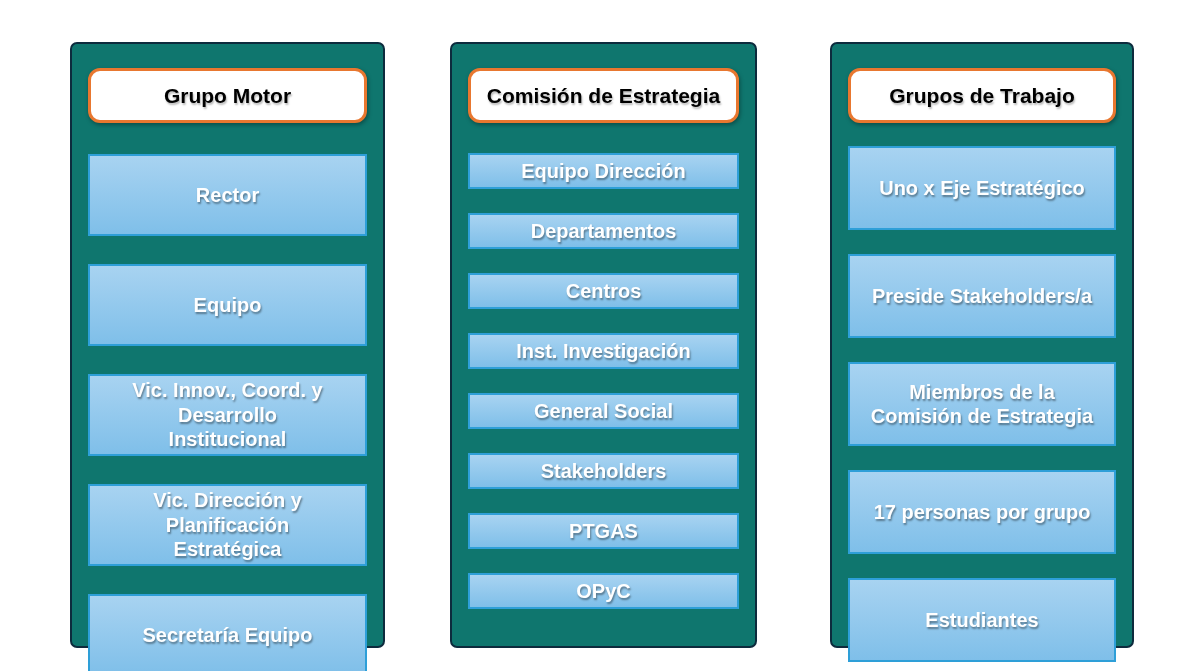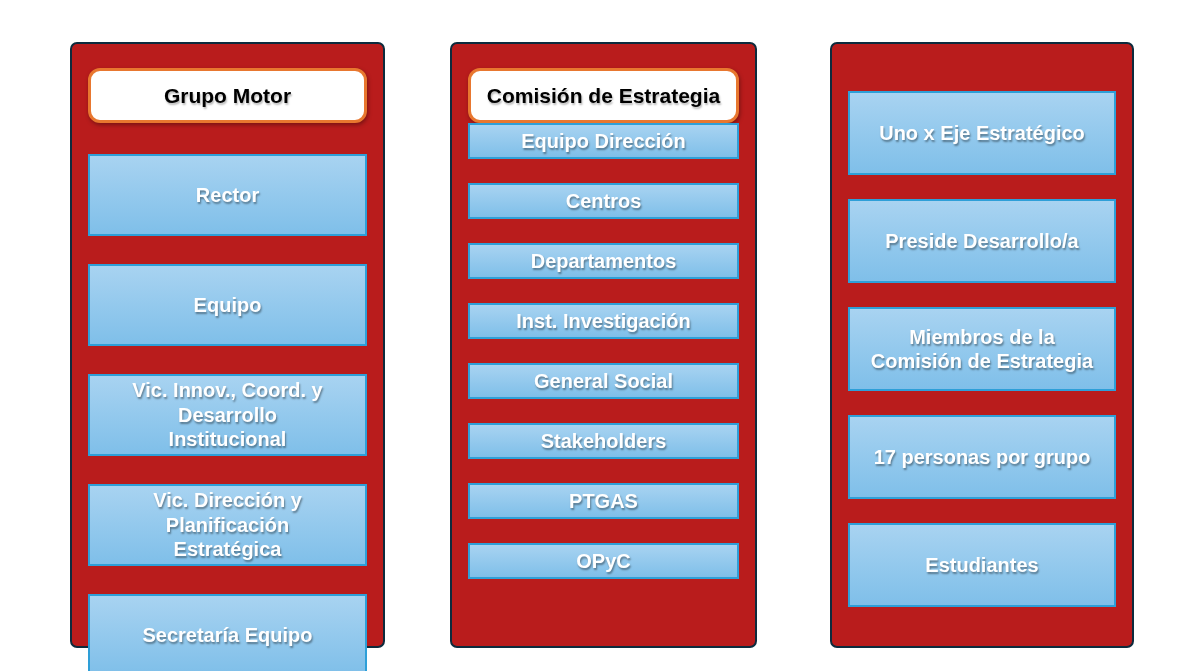--- a/index.html
+++ b/index.html
@@ -12,21 +12,21 @@
     position: relative;
     width: 1185px;
     height: 671px;
     background: #ffffff;
     overflow: hidden;
   }
   .panel {
     position: absolute;
     top: 42px;
     height: 606px;
-    background: #b91c1c;
+    background: #0f766e;
     border: 2px solid #0d2b3d;
     border-radius: 7px;
     box-sizing: border-box;
     display: flex;
     flex-direction: column;
     padding: 24px 16px 0 16px;
   }
   .panel-1 { left: 70px;  width: 315px; }
   .panel-2 { left: 450px; width: 307px; }
   .panel-3 { left: 830px; width: 304px; }
@@ -47,21 +47,21 @@
     text-align: center;
     text-shadow: 1px 2px 2px rgba(0,0,0,0.28);
     box-shadow: 1px 2px 4px rgba(0,0,0,0.35);
   }
 
   .items {
     display: flex;
     flex-direction: column;
   }
   .panel-1 .items { margin-top: 31px; gap: 28px; }
-  .panel-2 .items { gap: 24px; }
+  .panel-2 .items { margin-top: 30px; gap: 24px; }
   .panel-3 .items { margin-top: 23px; gap: 24px; justify-content: space-between; }
 
   .item {
     background: linear-gradient(to bottom, #a8d3f1 0%, #7fbfe9 100%);
     border: 2px solid #2e9fd8;
     box-sizing: border-box;
     display: flex;
     align-items: center;
     justify-content: center;
     text-align: center;
@@ -94,34 +94,35 @@
 Planificación
 Estratégica</div>
       <div class="item">Secretaría Equipo</div>
     </div>
   </div>
 
   <div class="panel panel-2">
     <div class="panel-header">Comisión de Estrategia</div>
     <div class="items">
       <div class="item">Equipo Dirección</div>
+      <div class="item">Departamentos</div>
       <div class="item">Centros</div>
-      <div class="item">Departamentos</div>
       <div class="item">Inst. Investigación</div>
       <div class="item">General Social</div>
       <div class="item">Stakeholders</div>
       <div class="item">PTGAS</div>
       <div class="item">OPyC</div>
     </div>
   </div>
 
   <div class="panel panel-3">
+    <div class="panel-header">Grupos de Trabajo</div>
     <div class="items">
       <div class="item">Uno x Eje Estratégico</div>
-      <div class="item">Preside Desarrollo/a</div>
+      <div class="item">Preside Stakeholders/a</div>
       <div class="item">Miembros de la
 Comisión de Estrategia</div>
       <div class="item">17 personas por grupo</div>
       <div class="item">Estudiantes</div>
     </div>
   </div>
 
 </div>
 
 </body></html>

